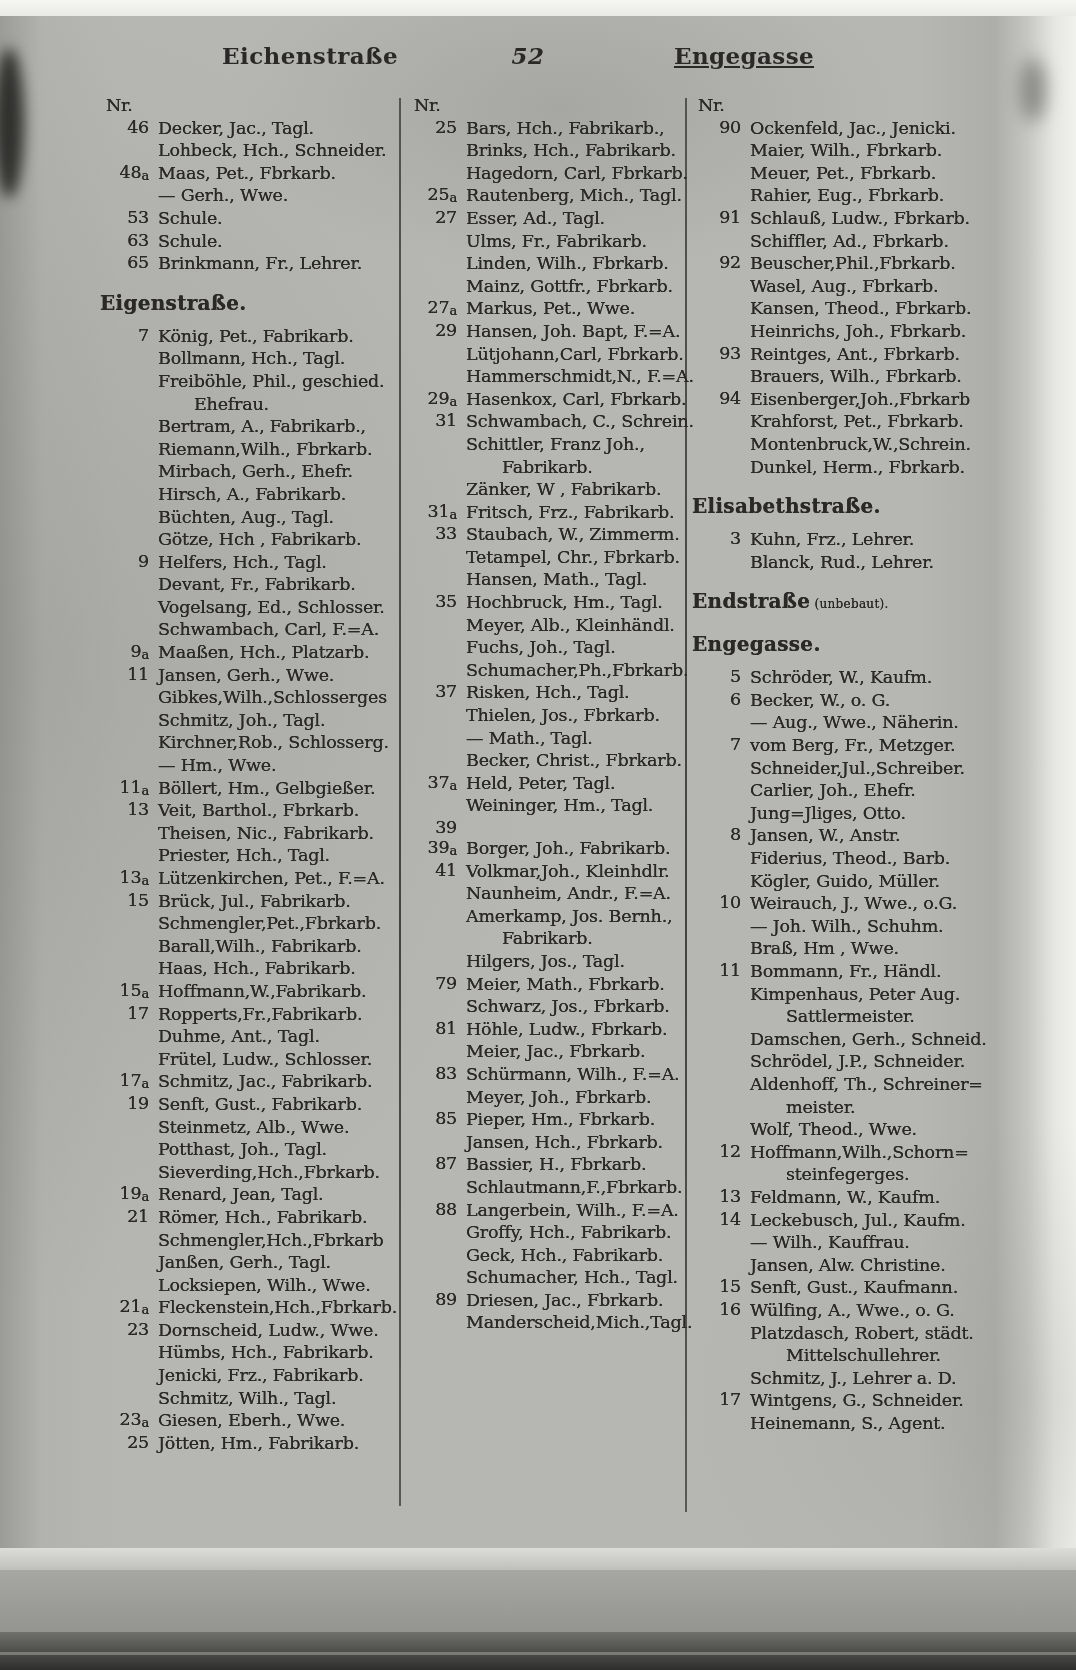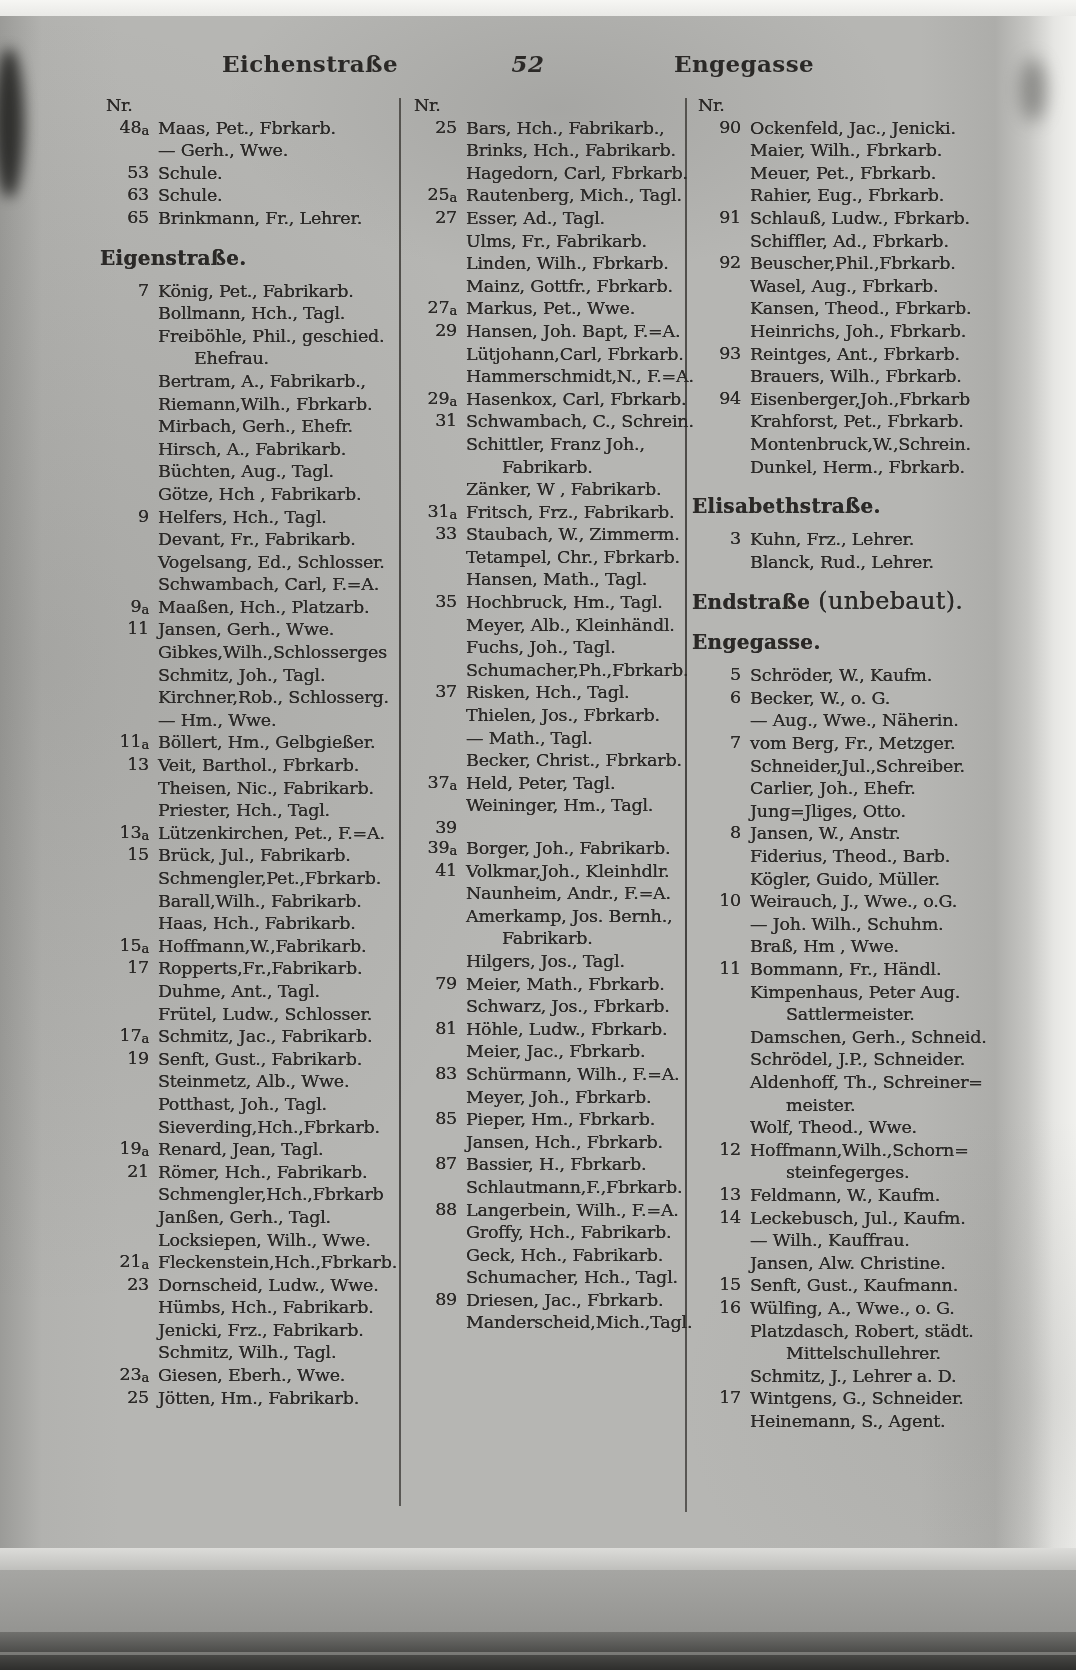--- a/index.html
+++ b/index.html
@@ -22,24 +22,24 @@
   .blob{position:absolute;border-radius:50%;}
   .blob-tl{left:-6px;top:48px;width:30px;height:150px;background:#1d1d1b;filter:blur(7px);opacity:.85;}
   .blob-tr{right:30px;top:58px;width:26px;height:64px;background:#6e6e6b;filter:blur(9px);opacity:.7;}
   .band-bottom-light{top:1548px;height:22px;background:linear-gradient(180deg,#dcdcd9,#bfbfbc);}
   .band-bottom-mid{top:1570px;height:62px;background:linear-gradient(180deg,#a6a6a3,#949491);}
   .band-bottom-dark{top:1632px;height:38px;background:linear-gradient(180deg,#70706d,#2e2e2c);}
   .band-bottom-dark .inner-line{position:absolute;left:0;top:20px;width:100%;height:3px;background:#a9a9a5;opacity:.5;}
 
   
   .content{position:absolute;left:0;top:0;width:1076px;height:1670px;color:#2b2927;}
-  .hdr{position:absolute;top:50px;transform:translateX(-50%);font-weight:700;font-size:23px;letter-spacing:.4px;white-space:nowrap;}
+  .hdr{position:absolute;top:42px;transform:translateX(-50%);font-weight:700;font-size:23px;letter-spacing:.4px;white-space:nowrap;}
   .hdr-left{left:310px;}
   .hdr-center{left:528px;font-style:italic;}
-  .hdr-right{left:744px;}
+  .hdr-right{left:744px;text-decoration:underline;}
 
   .rule{position:absolute;width:2px;background:linear-gradient(180deg,#55534f,#454341 60%,#5a5855);}
   .rule1{left:399px;top:98px;height:1408px;}
   .rule2{left:685px;top:98px;height:1414px;}
 
   .col{position:absolute;top:94px;font-size:17.5px;letter-spacing:-0.2px;
        text-shadow:0 0 .4px currentColor;}
   .col-0{left:100px;width:300px;}
   .col-1{left:408px;width:276px;}
   .col-2{left:692px;width:284px;}
@@ -47,21 +47,21 @@
   .nr-label{line-height:22.6px;height:22.6px;padding-left:6px;white-space:nowrap;}
   .entry{display:flex;}
   .num{flex:none;width:49px;text-align:right;padding-right:9px;white-space:nowrap;}
   .num .suf{font-size:13px;position:relative;top:2px;}
   .lines{flex:1 1 auto;min-width:0;}
   .line{line-height:22.6px;height:22.6px;white-space:nowrap;}
   .line.ind{padding-left:36px;}
 
   .section{margin:16px 0 10px;text-align:left;font-weight:700;font-size:20px;
            line-height:24px;letter-spacing:.3px;white-space:nowrap;}
-  .section .sec-suffix{font-weight:400;font-size:24px;}
+  .section .sec-suffix{font-weight:400;font-size:12px;}
 </style>
 </head>
 <body>
 
 <div class="band band-top"></div>
 <div class="paper"></div>
 <div class="blob blob-tl"></div>
 <div class="blob blob-tr"></div>
 <div class="band band-bottom-light"></div>
 <div class="band band-bottom-mid"></div>
@@ -72,20 +72,27 @@
 <div class="content">
   <div class="hdr hdr-left">Eichenstraße</div>
   <div class="hdr hdr-center">52</div>
   <div class="hdr hdr-right">Engegasse</div>
 
   <div class="rule rule1"></div>
   <div class="rule rule2"></div>
 
   <section class="col col-0">
       <div class="nr-label">Nr.</div>
+      <div class="entry">
+        <div class="num">46</div>
+        <div class="lines">
+          <div class="line">Decker, Jac., Tagl.</div>
+          <div class="line">Lohbeck, Hch., Schneider.</div>
+        </div>
+      </div>
       <div class="entry">
         <div class="num">48<span class="suf">a</span></div>
         <div class="lines">
           <div class="line">Maas, Pet., Fbrkarb.</div>
           <div class="line">— Gerh., Wwe.</div>
         </div>
       </div>
       <div class="entry">
         <div class="num">53</div>
         <div class="lines">

